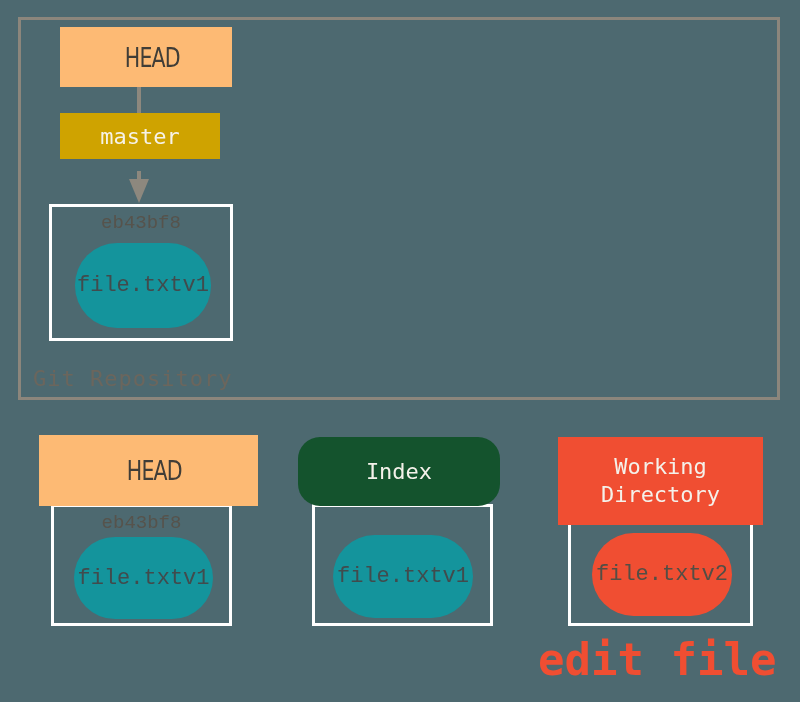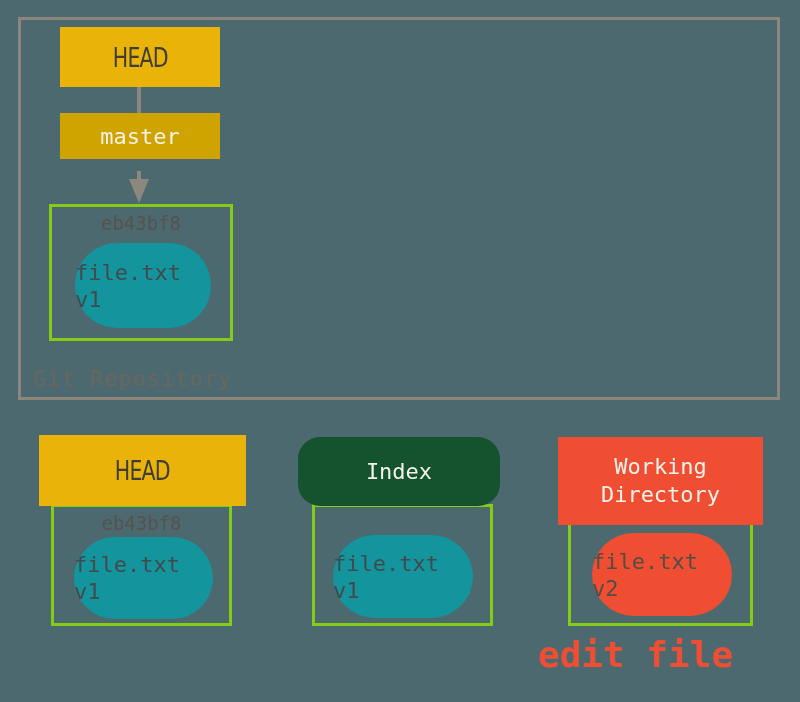--- a/index.html
+++ b/index.html
@@ -21,21 +21,21 @@
     left: 12px; bottom: 6px;
     font-size: 22px; color: #6B665D;
     letter-spacing: 1px;
   }
 
   
   .hdr {
     display: flex; align-items: center; justify-content: center;
     text-align: center; z-index: 3;
   }
-  .cream { background: #eab308; color: #403D37; }
+  .cream { background: #fdba74; color: #403D37; padding-left: 12px; }
   .head-label {
     font-family: "DejaVu Sans", "Liberation Sans", sans-serif;
     font-size: 27px; letter-spacing: -1px;
     transform: scaleX(0.76); display: inline-block;
   }
   .gold  { background: #CFA300; color: #F6F2E7; font-size: 22px; }
   .tealh { background: #14532d; color: #F4F1EA; font-size: 22px; border-radius: 22px; }
   .orangeh { background: #F04E32; color: #F4F1EA; font-size: 22px; line-height: 28px; }
 
   .top-head   { left: 60px; top: 27px;  width: 160px; height: 60px; }
@@ -47,30 +47,30 @@
   .conn-2 { left: 137px; top: 171px; height: 10px; }
   .arrow-head {
     left: 129px; top: 179px;
     width: 0; height: 0;
     border-left: 10px solid transparent;
     border-right: 10px solid transparent;
     border-top: 24px solid #8D887E;
   }
 
   
-  .file-box { border: 3px solid #84cc16; z-index: 1; }
+  .file-box { border: 3px solid #ffffff; z-index: 1; font-family: Liberation Mono, monospace; }
   .commit-box { left: 49px; top: 204px; width: 178px; height: 131px; }
   .hash {
     width: 100%; text-align: center; top: 5px; left: 0;
     font-size: 19px; color: #56534C;
   }
   .pill {
     border-radius: 42px;
-    display: flex; flex-direction: column;
-    align-items: flex-start; justify-content: center;
+    display: flex; flex-direction: row;
+    align-items: center; justify-content: center;
     font-size: 22px; line-height: 27px; z-index: 2;
   }
   .teal-pill   { background: #14949C; color: #414B4D; }
   .orange-pill { background: #F04E32; color: #534E45; }
   .commit-pill { left: 23px; top: 36px; width: 136px; height: 85px; }
 
   
   .col-head-hdr  { left: 39px;  top: 435px; width: 207px; height: 71px; }
   .col-index-hdr { left: 298px; top: 437px; width: 202px; height: 69px; }
   .col-wd-hdr    { left: 558px; top: 437px; width: 205px; height: 88px; }
@@ -80,21 +80,21 @@
   .col-index-box { left: 312px; top: 504px; width: 175px; height: 116px; }
   .col-wd-box    { left: 568px; top: 504px; width: 179px; height: 116px; }
 
   .col-head-pill  { left: 20px; top: 30px; width: 139px; height: 82px; }
   .col-index-pill { left: 18px; top: 28px; width: 140px; height: 83px; }
   .col-wd-pill    { left: 21px; top: 26px; width: 140px; height: 83px; }
 
   
   .edit-file {
     left: 538px; top: 634px;
-    font-size: 36px; font-weight: bold;
+    font-size: 44px; font-weight: bold;
     color: #F04E32; letter-spacing: 0;
     white-space: nowrap;
   }
 </style>
 </head>
 <body>
 
 <div class="abs repo-box">
   <div class="abs repo-label">Git Repository</div>
 </div>

